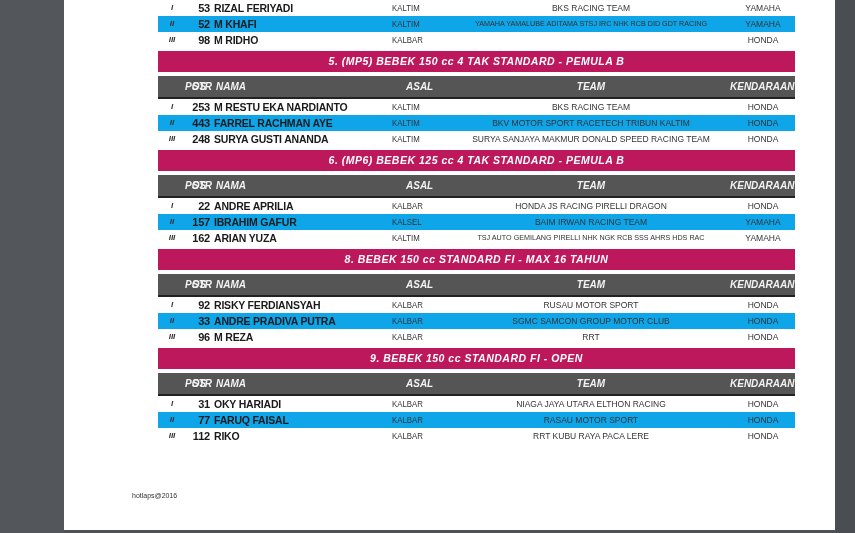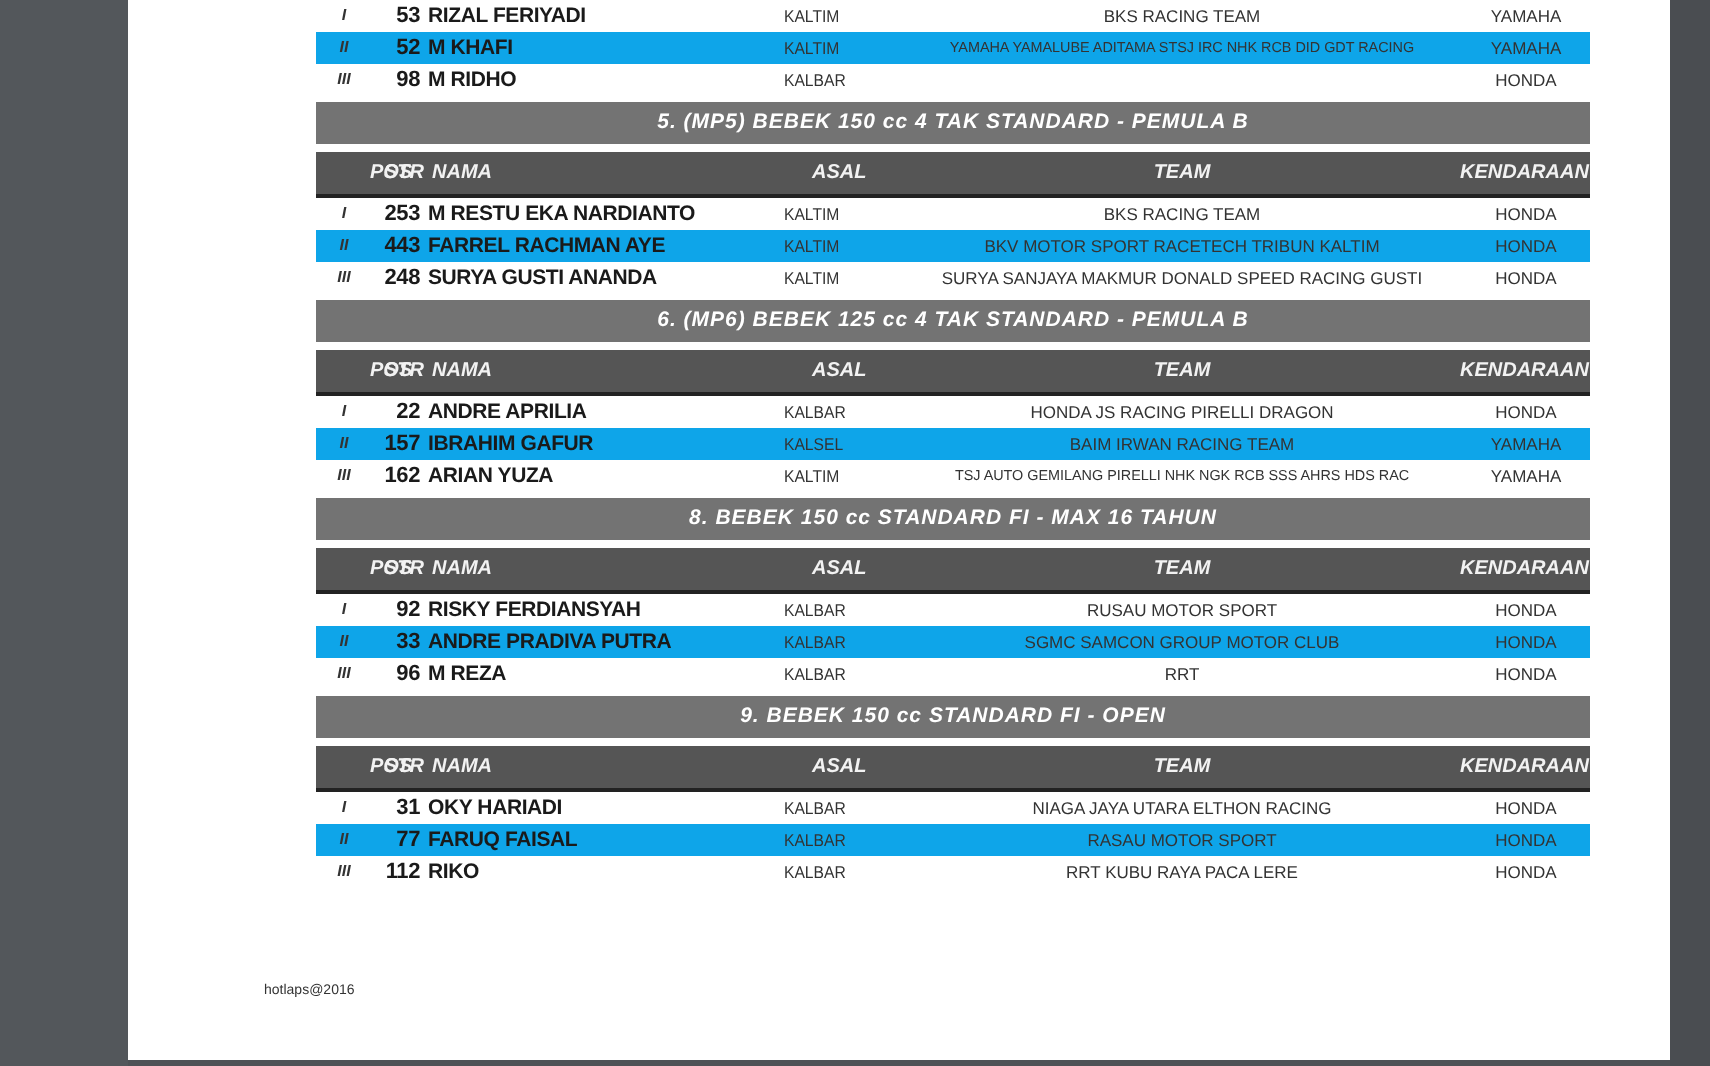--- a/index.html
+++ b/index.html
@@ -30,21 +30,21 @@
   .row span { position:absolute; top:0; line-height:16px; white-space:nowrap; }
   .c-pos { left:0; width:28px; text-align:center; font-style:italic; font-weight:bold; font-size:8px; color:#333; }
   .c-str { left:30px; width:22px; text-align:right; font-weight:bold; font-size:11px; color:#1a1a1a; letter-spacing:-0.2px; }
   .c-nama { left:56px; font-weight:bold; font-size:10.5px; color:#1a1a1a; letter-spacing:-0.2px; }
   .c-asal { left:234px; font-size:8.5px; color:#333; transform:scaleX(0.92); transform-origin:left; }
   .c-team { left:280px; width:306px; text-align:center; font-size:8.5px; color:#333; }
   .c-team.small { font-size:7.2px; }
   .c-kend { left:582px; width:46px; text-align:center; font-size:8.5px; color:#333; }
 
   .section-title {
-    height:21px; background:#737373; color:#fff;
+    height:21px; background:#be185d; color:#fff;
     font-size:10.5px; font-weight:bold; font-style:italic;
     text-align:center; line-height:21px; letter-spacing:0.5px;
     margin-top:3px;
   }
   .section-gap { height:3px; border-top:1px solid #fff; background:#fff; }
   .col-header {
     position:relative; height:21px; background:#555555;
     color:#f2f2f2; font-size:10px; font-weight:bold; font-style:italic;
     border-bottom:2px solid #222;
   }
@@ -119,21 +119,21 @@
         <span class="c-nama">FARREL RACHMAN AYE</span>
         <span class="c-asal">KALTIM</span>
         <span class="c-team">BKV MOTOR SPORT RACETECH TRIBUN KALTIM</span>
         <span class="c-kend">HONDA</span>
       </div>
       <div class="row">
         <span class="c-pos">III</span>
         <span class="c-str">248</span>
         <span class="c-nama">SURYA GUSTI ANANDA</span>
         <span class="c-asal">KALTIM</span>
-        <span class="c-team">SURYA SANJAYA MAKMUR DONALD SPEED RACING GUSTI</span>
+        <span class="c-team">SURYA SANJAYA MAKMUR DONALD SPEED RACING TEAM</span>
         <span class="c-kend">HONDA</span>
       </div>
     </div>
 
     <div>
       <div class="section-title">6. (MP6) BEBEK 125 cc 4 TAK STANDARD - PEMULA B</div>
       <div class="section-gap"></div>
       <div class="col-header">
         <span class="h-pos">POS</span>
         <span class="h-str">STR</span>

